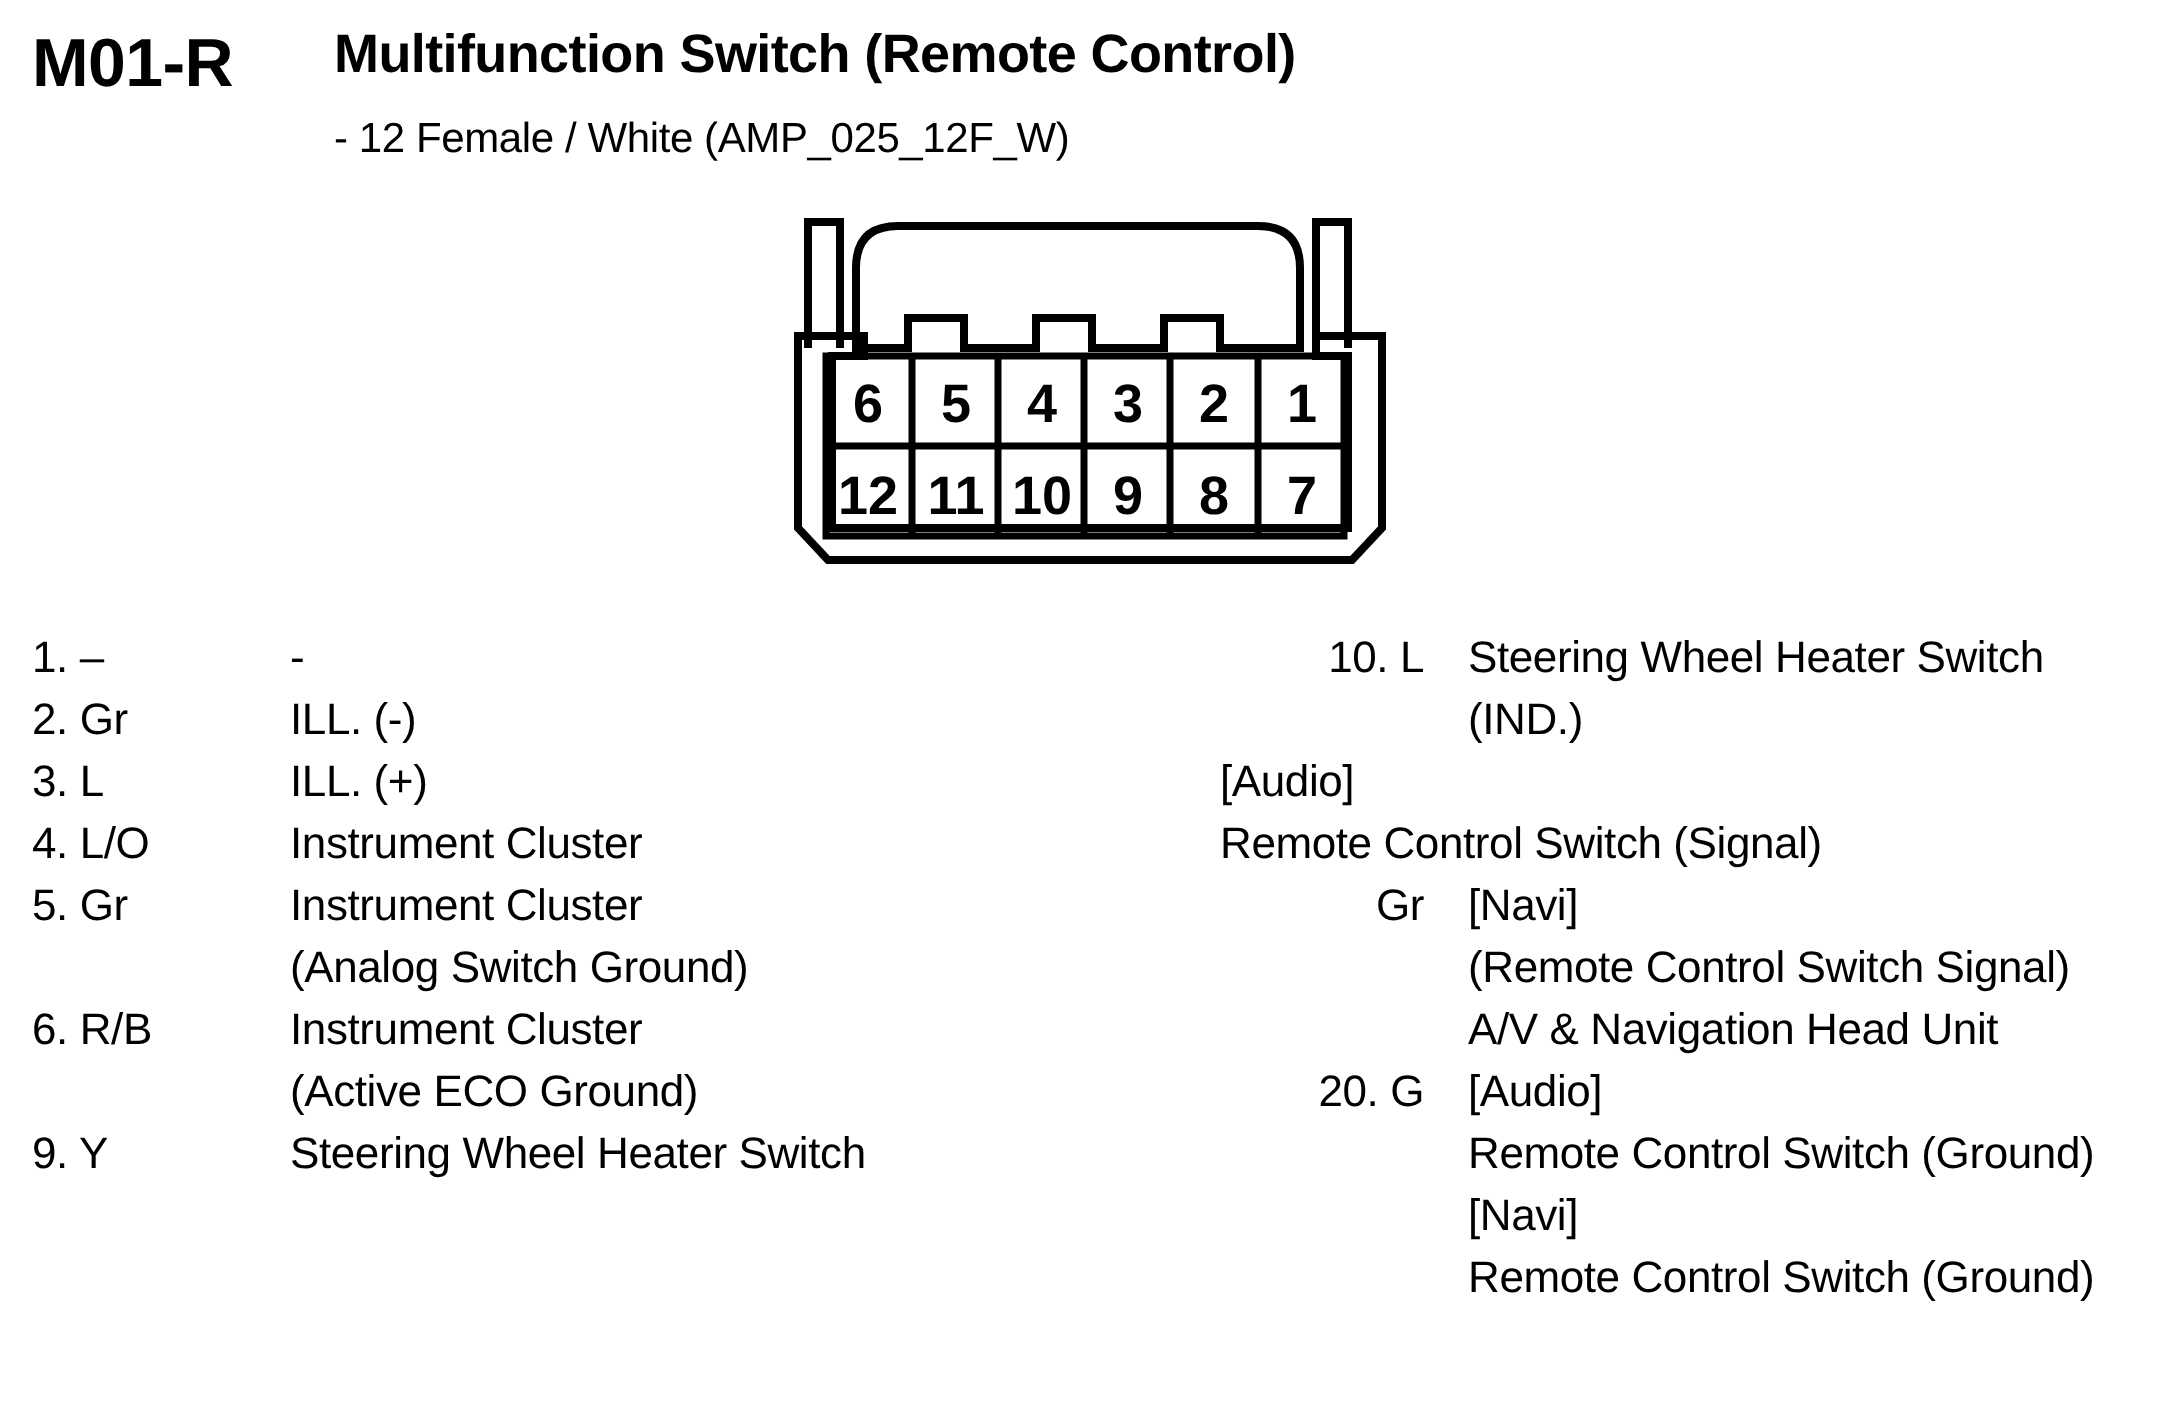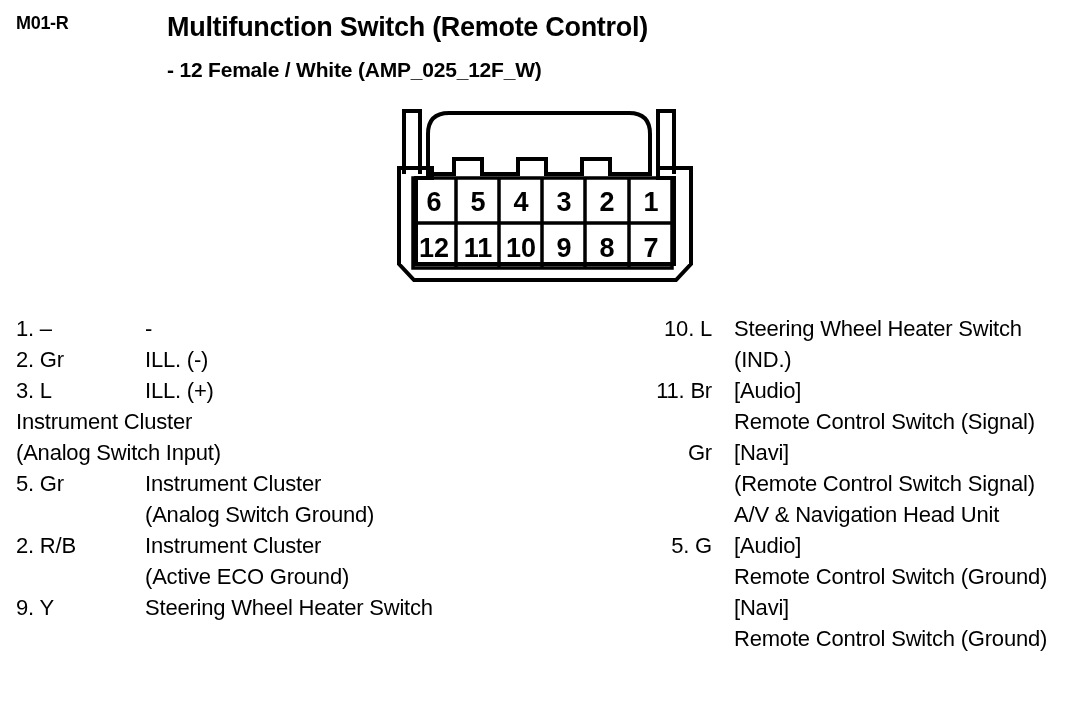--- a/index.html
+++ b/index.html
@@ -13,31 +13,31 @@
     position: relative;
     font-family: "Liberation Sans", sans-serif;
     color: #000000;
     overflow: hidden;
   }
 
   
   #header { position: absolute; left: 0; top: 0; width: 1080px; height: 95px; }
   #connector-code {
     position: absolute; left: 16px; top: 13px;
-    font-size: 18px; font-weight: bold; letter-spacing: -0.3px;
+    font-size: 34px; font-weight: bold; letter-spacing: -0.3px;
     white-space: nowrap;
   }
   #connector-title {
     position: absolute; left: 167px; top: 12px;
     font-size: 27px; font-weight: bold; letter-spacing: -0.3px;
     white-space: nowrap;
   }
   #connector-subtitle {
     position: absolute; left: 167px; top: 58px;
-    font-size: 21px; font-weight: bold; letter-spacing: -0.2px;
+    font-size: 21px; font-weight: normal; letter-spacing: -0.2px;
     white-space: nowrap;
   }
 
   
   #connector-figure {
     position: absolute; left: 390px; top: 104px;
     width: 310px; height: 182px;
   }
   #connector-figure svg { display: block; }
   .pin-cell-number {
@@ -162,34 +162,34 @@
         <div class="pin-desc-line">ILL. (-)</div>
       </div>
     </div>
     <div class="pin-row">
       <div class="pin-label">3. L</div>
       <div class="pin-desc">
         <div class="pin-desc-line">ILL. (+)</div>
       </div>
     </div>
     <div class="pin-row">
+      <div class="pin-label">4. L/O</div>
       <div class="pin-desc">
         <div class="pin-desc-line">Instrument Cluster</div>
-        <div class="pin-desc-line">(Analog Switch Input)</div>
       </div>
     </div>
     <div class="pin-row">
       <div class="pin-label">5. Gr</div>
       <div class="pin-desc">
         <div class="pin-desc-line">Instrument Cluster</div>
         <div class="pin-desc-line">(Analog Switch Ground)</div>
       </div>
     </div>
     <div class="pin-row">
-      <div class="pin-label">2. R/B</div>
+      <div class="pin-label">6. R/B</div>
       <div class="pin-desc">
         <div class="pin-desc-line">Instrument Cluster</div>
         <div class="pin-desc-line">(Active ECO Ground)</div>
       </div>
     </div>
     <div class="pin-row">
       <div class="pin-label">9. Y</div>
       <div class="pin-desc">
         <div class="pin-desc-line">Steering Wheel Heater Switch</div>
       </div>
@@ -197,36 +197,35 @@
   </div>
 <div class="pin-list" id="pin-list-right">
     <div class="pin-row">
       <div class="pin-label">10. L</div>
       <div class="pin-desc">
         <div class="pin-desc-line">Steering Wheel Heater Switch</div>
         <div class="pin-desc-line">(IND.)</div>
       </div>
     </div>
     <div class="pin-row">
-      <div class="pin-label">11. Br</div>
       <div class="pin-desc">
         <div class="pin-desc-line">[Audio]</div>
         <div class="pin-desc-line">Remote Control Switch (Signal)</div>
       </div>
     </div>
     <div class="pin-row">
       <div class="pin-label">Gr</div>
       <div class="pin-desc">
         <div class="pin-desc-line">[Navi]</div>
         <div class="pin-desc-line">(Remote Control Switch Signal)</div>
         <div class="pin-desc-line">A/V &amp; Navigation Head Unit</div>
       </div>
     </div>
     <div class="pin-row">
-      <div class="pin-label">5. G</div>
+      <div class="pin-label">20. G</div>
       <div class="pin-desc">
         <div class="pin-desc-line">[Audio]</div>
         <div class="pin-desc-line">Remote Control Switch (Ground)</div>
         <div class="pin-desc-line">[Navi]</div>
         <div class="pin-desc-line">Remote Control Switch (Ground)</div>
       </div>
     </div>
   </div>
 
 </body></html>

